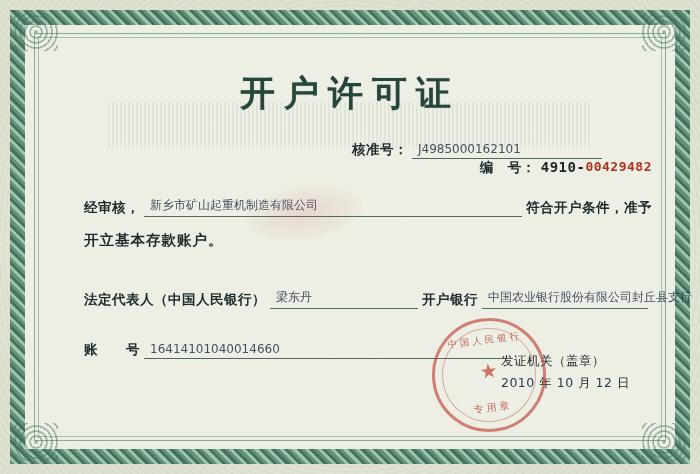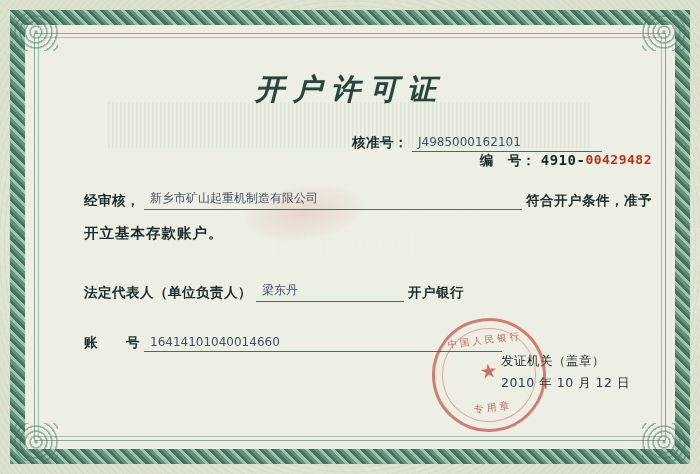--- a/index.html
+++ b/index.html
@@ -93,26 +93,25 @@
   .content {
     position: absolute;
     left: 48px; top: 44px; right: 48px; bottom: 44px;
     color: #1d2b2b;
   }
 
   .doc-title {
     text-align: center;
     font-family: "DejaVu Serif", "Liberation Serif", serif;
     font-weight: bold;
-    font-size: 29px;
+    font-size: 35px;
     letter-spacing: 9px;
     color: #25463b;
     margin-top: 26px;
     text-shadow: 0 0 1px rgba(40,70,60,0.35);
-    font-style: italic;
   }
 
   .label {
     white-space: nowrap;
     font-size: 13.5px;
     font-weight: bold;
     letter-spacing: 0.5px;
   }
 
   .fill {
@@ -329,25 +328,28 @@
       <span class="label">经审核，</span>
       <span class="fill">
         <span class="hand">新乡市矿山起重机制造有限公司</span>
       </span>
       <span class="label">符合开户条件，准予</span>
     </div>
 
     <div class="para-line2">开立基本存款账户。</div>
 
     <div class="row-rep">
-      <span class="label">法定代表人（单位负责人）</span>
+      <span class="label">法定代表人（中国人民银行）</span>
       <span class="fill fill-rep">
         <span class="hand">梁东丹</span>
       </span>
       <span class="label">开户银行</span>
+      <span class="fill fill-bank">
+        <span class="hand">中国农业银行股份有限公司封丘县支行</span>
+      </span>
     </div>
 
     <div class="row-acct">
       <span class="label">账　　号</span>
       <span class="fill">
         <span class="hand">16414101040014660</span>
       </span>
     </div>
 
     <div class="issuer">

